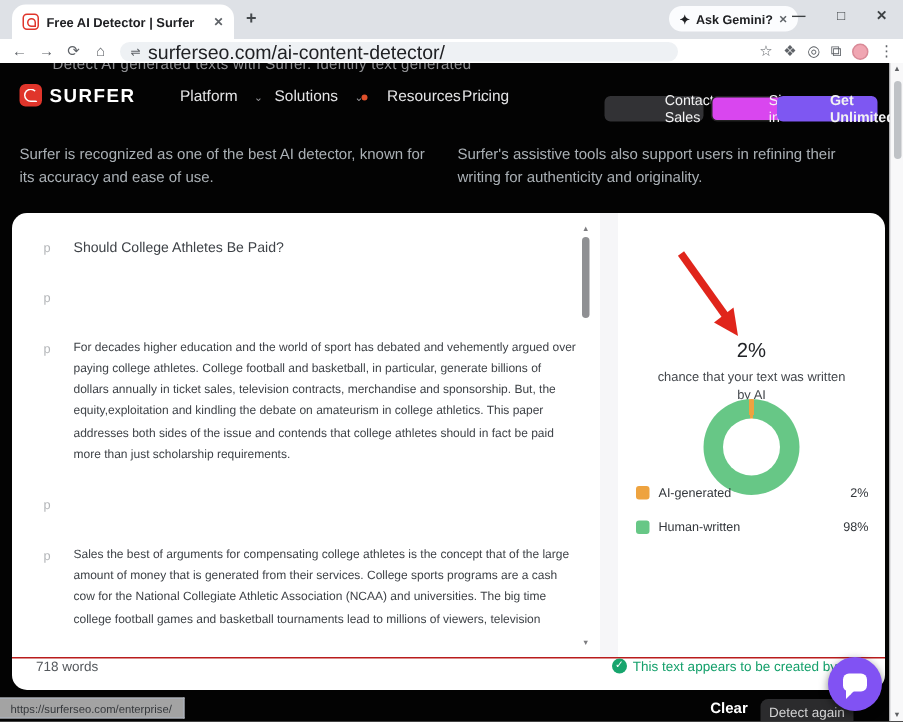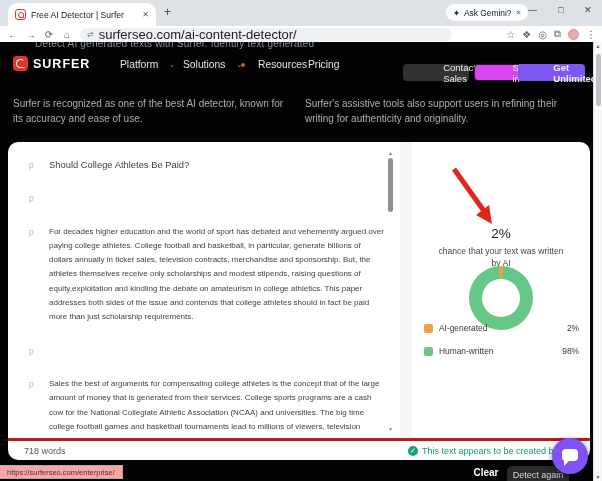--- a/index.html
+++ b/index.html
@@ -1,20 +1,20 @@
 <!DOCTYPE html>
 <html><head>
 <meta charset="utf-8">
 <style>
   * { margin:0; padding:0; box-sizing:border-box; font-family:"Liberation Sans", sans-serif; }
   html,body { background:#333; }
   .window { position:relative; width:602px; height:481px; overflow:hidden; background:#020202; margin:0 auto; }
 
   
-  .tabstrip { position:absolute; top:0; left:0; width:602px; height:26px; background:#dee1e6; z-index:40; }
+  .tabstrip { position:absolute; top:0; left:0; width:602px; height:26px; background:#dee1e6; z-index:40;font-weight:bold; }
   .tab { position:absolute; left:8px; top:3px; width:148px; height:23px; background:#fff; border-radius:9px 9px 0 0; display:flex; align-items:center; padding:0 7px; gap:5px; }
   .favicon { width:11px; height:11px; border:1.5px solid #e0352b; border-radius:3px; position:relative; flex:0 0 auto; background:#fff; }
   .favicon::after { content:""; position:absolute; left:2px; top:2px; width:4px; height:4px; border:1.2px solid #e0352b; border-radius:50% 50% 0 50%; }
   .tab-title { font-size:8.6px; color:#202124; white-space:nowrap; overflow:hidden; flex:1; }
   .tab-close { font-size:8px; color:#5f6368; cursor:default; }
   .newtab-btn { position:absolute; left:164px; top:5px; font-size:12px; color:#45494d; }
   .gemini-pill { position:absolute; left:446px; top:4px; height:17px; background:#fbfcfe; border-radius:9px; display:flex; align-items:center; gap:4px; padding:0 7px; font-size:8.4px; color:#202124; }
   .gemini-close { font-size:7px; color:#5f6368; }
   .winbtn { position:absolute; top:5px; font-size:9px; color:#3c4043; }
   .toolbar { position:absolute; top:26px; left:0; width:602px; height:16px; background:#ffffff; z-index:40; display:flex; align-items:center; }
@@ -62,28 +62,28 @@
   .arrow-svg { position:absolute; left:34px; top:22px; }
   .score { position:absolute; left:0; top:84px; width:178px; text-align:center; font-size:13.5px; font-weight:500; color:#212327; }
   .caption { position:absolute; left:0; top:104px; width:178px; text-align:center; font-size:8.6px; line-height:11.5px; color:#43474c; }
   .donut { position:absolute; left:57px; top:124px; width:64px; height:64px; border-radius:50%; }
   .donut::after { content:""; position:absolute; left:13px; top:13px; width:38px; height:38px; border-radius:50%; background:#fff; }
   .legend-row { position:absolute; left:12px; width:155px; height:12px; display:flex; align-items:center; gap:6px; }
   .legend-swatch { width:9px; height:9px; border-radius:2px; flex:0 0 auto; }
   .legend-label { font-size:8.4px; color:#33373c; }
   .legend-val { margin-left:auto; font-size:8.4px; color:#33373c; }
 
-  .card-footer { position:absolute; left:0; top:296px; width:582px; height:22px; border-top:3px solid #b91c1c; display:flex; align-items:center; }
+  .card-footer { position:absolute; left:0; top:296px; width:582px; height:22px; border-top:1px solid #b91c1c; display:flex; align-items:flex-start; }
   .wordcount { margin-left:16px; font-size:9px; color:#54585c; }
   .f-status { margin-left:auto; margin-right:12px; display:flex; align-items:center; gap:4px; }
   .check-ico { width:10px; height:10px; border-radius:50%; background:#17a56d; color:#fff; font-size:7px; line-height:10px; text-align:center; }
   .f-status span.txt { font-size:9px; color:#14a06b; }
 
   
-  .status-tip { position:absolute; left:0; top:423px; height:14px; background:#fca5a5; border:1px solid #a9aeb6; border-left:none; display:flex; align-items:center; padding:0 7px; font-size:7.5px; color:#36393d; z-index:5; }
+  .status-tip { position:absolute; left:0; top:423px; height:14px; background:#a3a3a3; border:1px solid #a9aeb6; border-left:none; display:flex; align-items:center; padding:0 7px; font-size:7.5px; color:#36393d; z-index:5; }
   .clear-btn { position:absolute; left:462px; top:425px; width:48px; text-align:center; font-size:10px; font-weight:bold; color:#fff; z-index:5; }
   .detect-btn { position:absolute; left:507px; top:424px; width:62px; height:20px; background:#2b2b2d; border-radius:5px 5px 0 0; text-align:center; font-size:9px; color:#d2d2d3; padding-top:4px; z-index:5; }
   .chat-bubble { position:absolute; left:552px; top:396px; width:36px; height:36px; border-radius:50%; z-index:20; box-shadow:0 2px 6px rgba(0,0,0,.5); }
   .chat-ico { position:absolute; left:10px; top:11px; width:16px; height:12px; background:#fff; border-radius:4px; }
   .chat-ico::after { content:""; position:absolute; left:2px; top:11px; border:3px solid transparent; border-top-color:#fff; border-left-color:#fff; }
 
   
   .page-scroll { position:absolute; right:0; top:0; width:9px; height:439px; background:#f8f8f9; border-left:1px solid #e2e2e4; z-index:30; }
   .page-scroll .arr { position:absolute; left:0; width:8px; text-align:center; font-size:5px; color:#5f6164; }
   .p-thumb { position:absolute; left:1.5px; top:12px; width:5px; height:52px; background:#bfc2c6; border-radius:3px; }
@@ -172,21 +172,20 @@
           <div class="para">
             <span class="marker">p</span>
             <div class="lines"></div>
           </div>
           <div class="para">
             <span class="marker">p</span>
             <div class="lines">
               <div>For decades higher education and the world of sport has debated and vehemently argued over</div>
               <div>paying college athletes. College football and basketball, in particular, generate billions of</div>
               <div>dollars annually in ticket sales, television contracts, merchandise and sponsorship. But, the</div>
-              <div>athletes themselves receive only scholarships and modest stipends, raising questions of</div>
               <div>equity,exploitation and kindling the debate on amateurism in college athletics. This paper</div>
               <div>addresses both sides of the issue and contends that college athletes should in fact be paid</div>
               <div>more than just scholarship requirements.</div>
             </div>
           </div>
           <div class="para">
             <span class="marker">p</span>
             <div class="lines"></div>
           </div>
           <div class="para">

